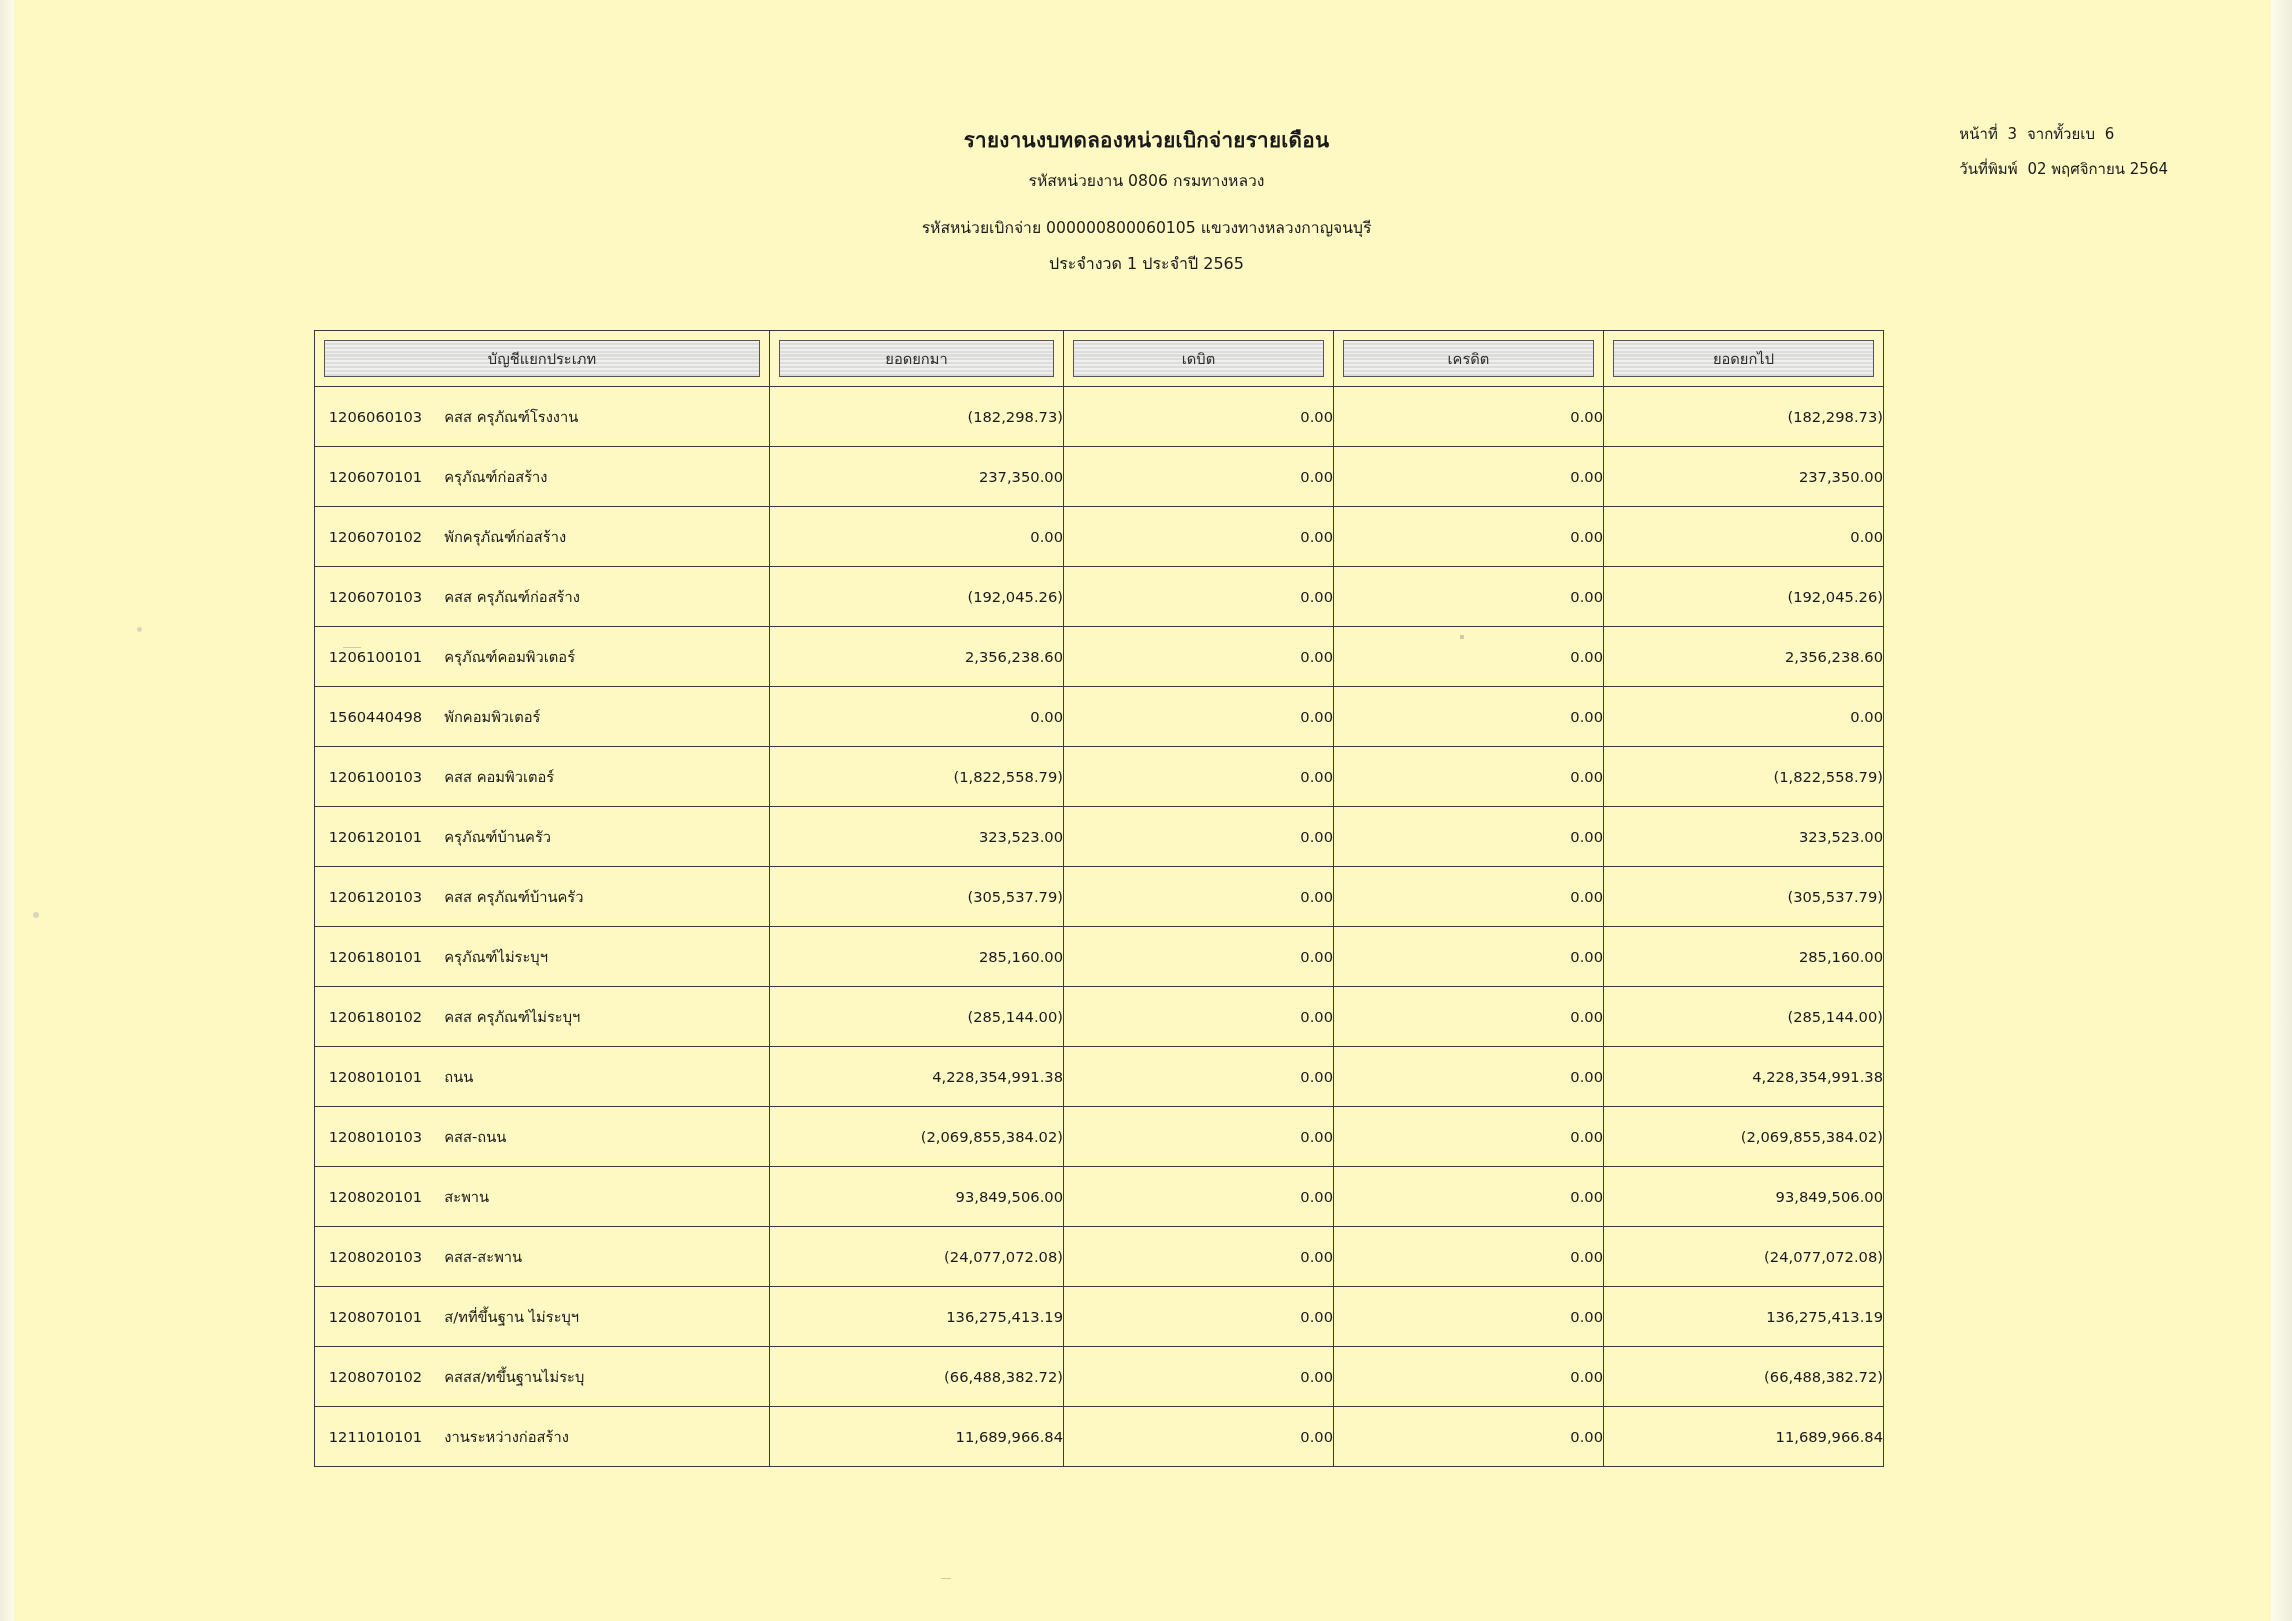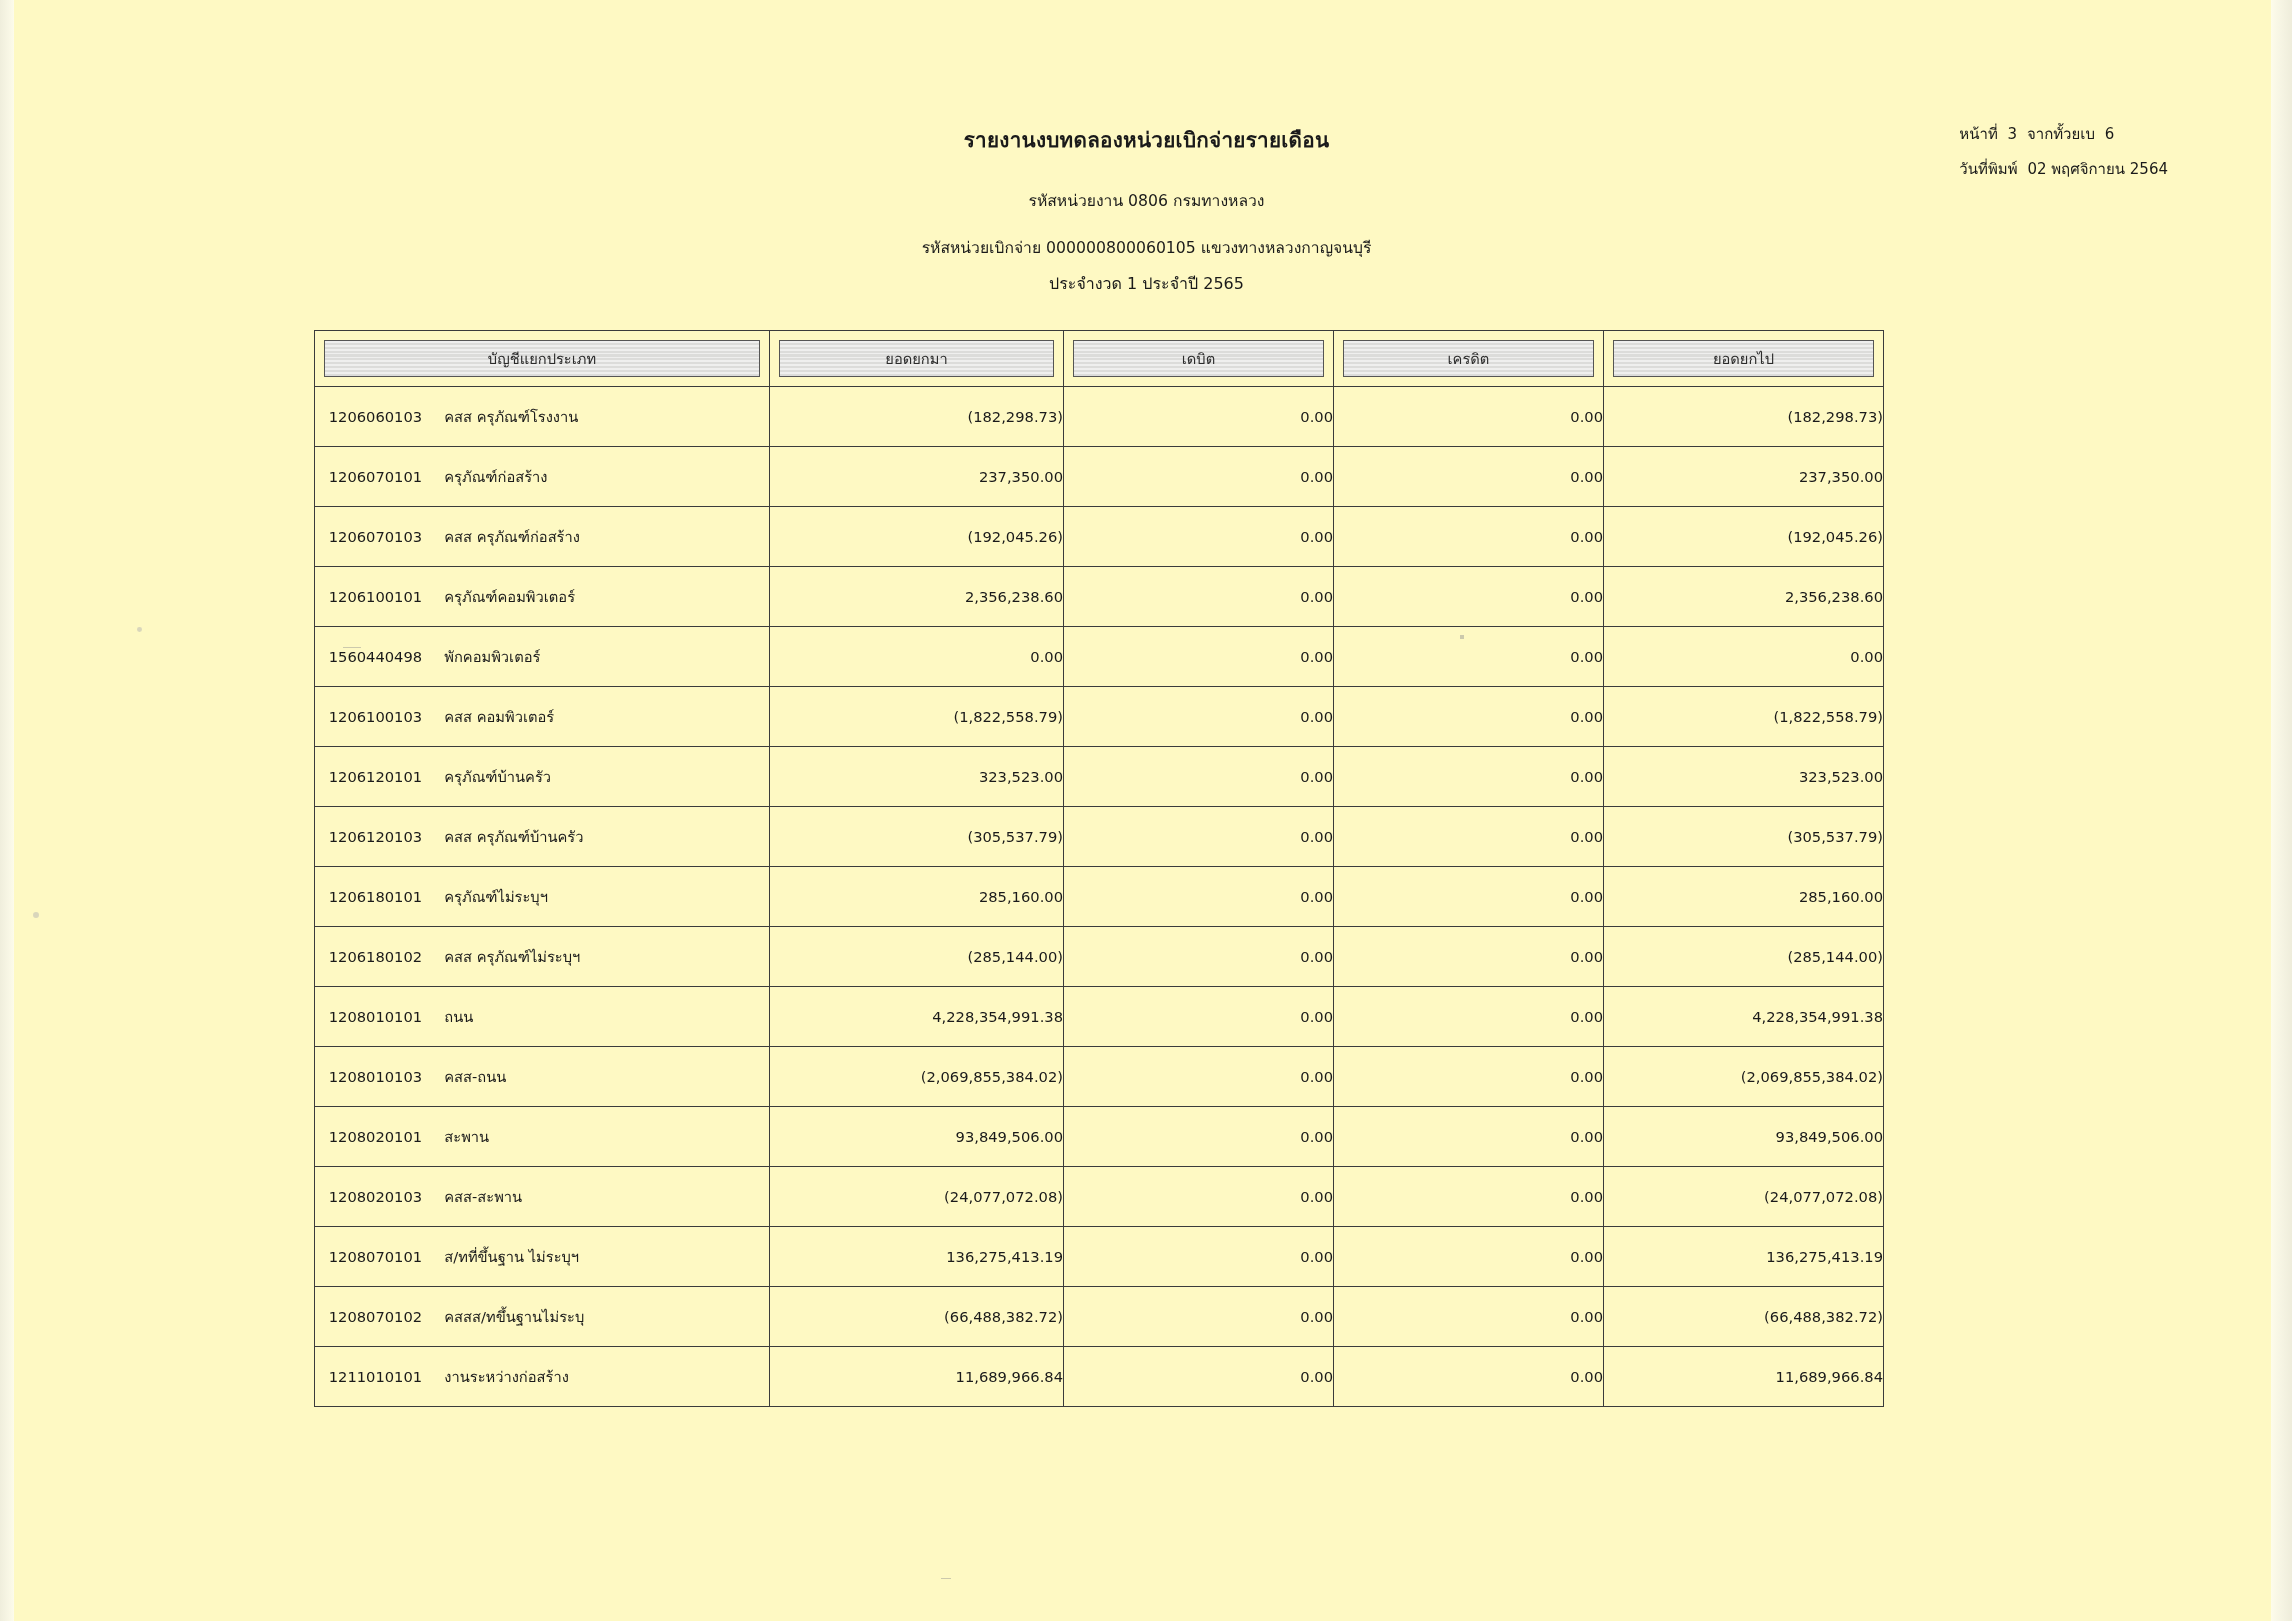--- a/index.html
+++ b/index.html
@@ -48,21 +48,21 @@
     top: 123px;
     text-align: center;
   }
   .doc-title {
     font-size: 20.6px;
     font-weight: bold;
     letter-spacing: 0.3px;
   }
   .doc-sub {
     font-size: 15.7px;
-    margin-top: 32px;
+    margin-top: 12px;
   }
   .doc-sub2 {
     font-size: 15.7px;
     margin-top: 21.6px;
   }
   .doc-sub3 {
     font-size: 16px;
     margin-top: 11px;
   }
 
@@ -254,20 +254,32 @@
               </div>
             </td>
             <td class="num-cell">237,350.00</td>
             <td class="num-cell">0.00</td>
             <td class="num-cell">0.00</td>
             <td class="num-cell">237,350.00</td>
           </tr>
           <tr>
             <td>
               <div class="acct-cell">
+                <span class="acct-code">1206070102</span>
+                <span>พักครุภัณฑ์ก่อสร้าง</span>
+              </div>
+            </td>
+            <td class="num-cell">0.00</td>
+            <td class="num-cell">0.00</td>
+            <td class="num-cell">0.00</td>
+            <td class="num-cell">0.00</td>
+          </tr>
+          <tr>
+            <td>
+              <div class="acct-cell">
                 <span class="acct-code">1206070103</span>
                 <span>คสส ครุภัณฑ์ก่อสร้าง</span>
               </div>
             </td>
             <td class="num-cell">(192,045.26)</td>
             <td class="num-cell">0.00</td>
             <td class="num-cell">0.00</td>
             <td class="num-cell">(192,045.26)</td>
           </tr>
           <tr>

